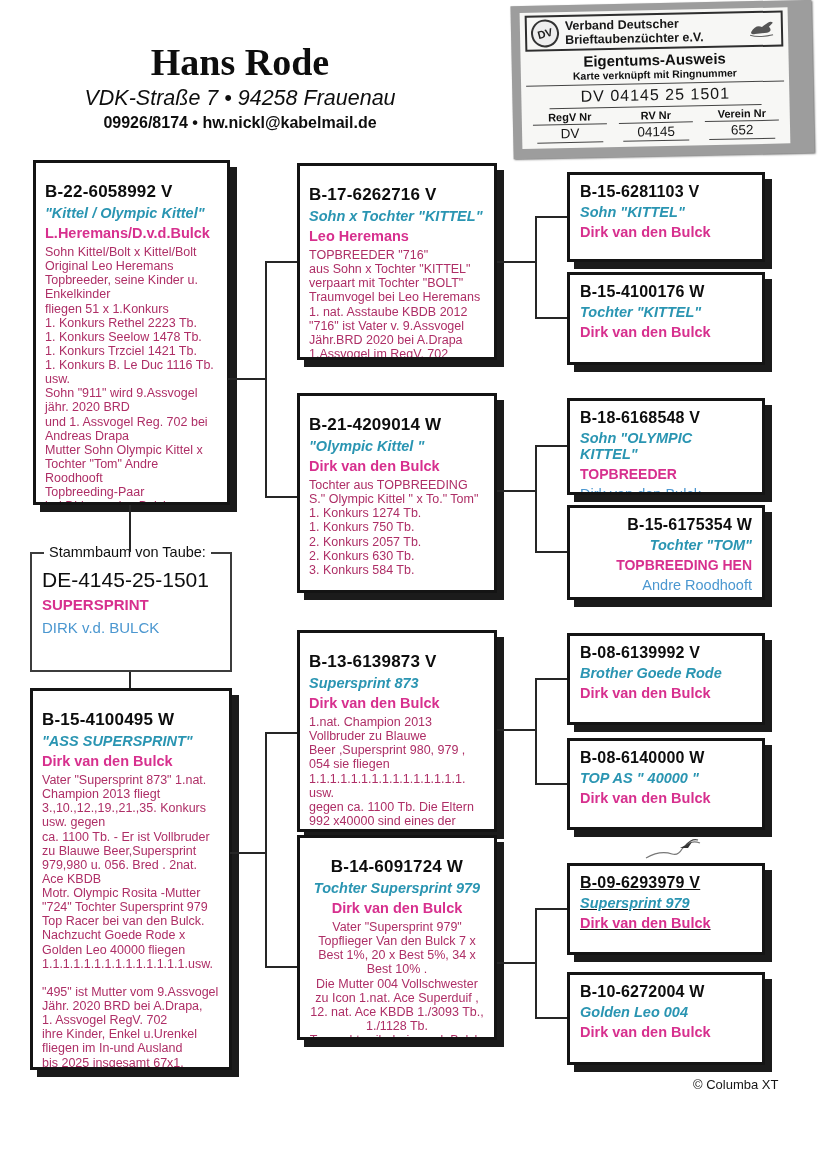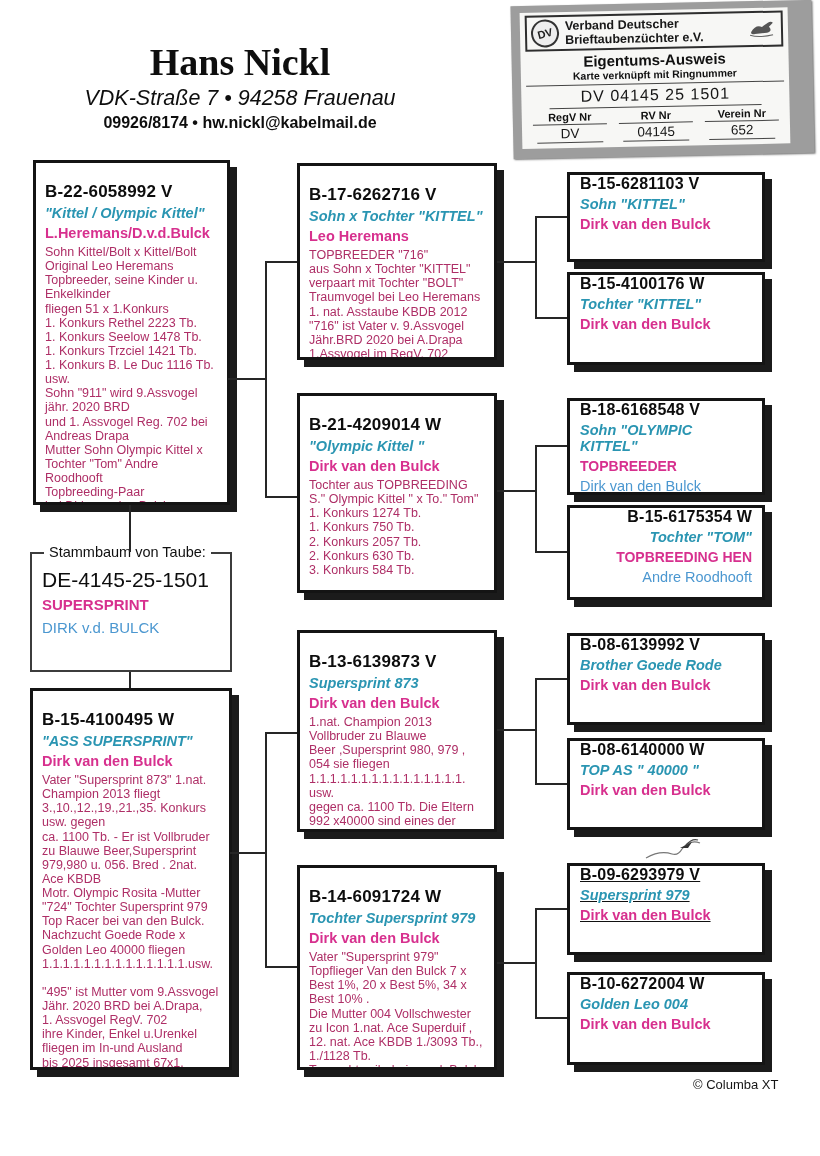--- a/index.html
+++ b/index.html
@@ -36,40 +36,40 @@
   
   .pedbox{position:absolute;box-sizing:border-box;background:#fff;border:3px solid #141414;
     box-shadow:7px 7px 0 0 #1b1b1b;padding:19px 9px;overflow:hidden;}
   .ring{font-size:17px;font-weight:bold;color:#0d0d0d;margin:0 0 3px 0;letter-spacing:0.2px;}
   .bname{font-size:14.5px;font-weight:bold;font-style:italic;color:#2a95b2;margin:0 0 4px 0;}
   .tagline{font-size:14px;font-weight:bold;color:#d7308e;margin:0 0 4px 0;}
   .breeder{font-size:14.5px;font-weight:bold;color:#d7308e;margin:0 0 4px 0;}
   .breeder.blue{color:#4b97d0;font-weight:normal;}
   .pbody{font-size:12.5px;color:#ae2e66;line-height:1.13;white-space:pre-line;}
   .g3 .ring{font-size:16px;}
-  .g3{padding:0 10px;}
+  .g3{padding:8px 10px;}
   
   .subjectbox{position:absolute;box-sizing:border-box;border:2px solid #3c3c3c;background:#fff;padding:12px 10px 6px;}
   .legend{position:absolute;top:-10px;left:12px;background:#fff;padding:0 5px;font-size:14.5px;color:#101010;}
   .subj-ring{font-size:21px;font-weight:normal;color:#0d0d0d;margin:2px 0 4px;}
   .subj-strain{font-size:16px;font-weight:bold;font-style:italic;color:#2a95b2;margin:0 0 6px;}
   .subj-tag{font-size:15px;font-weight:bold;color:#d7308e;margin:0 0 6px;}
   .subj-breeder{font-size:15px;color:#4b97d0;margin:0;}
   
   .hline,.vline{position:absolute;background:#262626;}
   .hline{height:2px;}
   .vline{width:2px;}
   
   .credit{position:absolute;left:693px;top:1077px;width:110px;font-size:13px;color:#161616;}
   .bird-sketch{position:absolute;left:640px;top:836px;}
 </style>
 </head>
 <body>
 
-<div class="owner-name">Hans Nickl</div>
+<div class="owner-name">Hans Rode</div>
 <div class="owner-address">VDK-Straße 7 • 94258 Frauenau</div>
 <div class="owner-contact">09926/8174 • hw.nickl@kabelmail.de</div>
 
 <div class="stamp">
   <div class="stamp-inner">
     <div class="stamp-head">
       <div class="dv-circle">DV</div>
       <div class="org">Verband Deutscher
 Brieftaubenzüchter e.V.</div>
       <svg width="30" height="20" viewBox="0 0 30 20">
@@ -193,21 +193,21 @@
 Vollbruder zu Blauwe
 Beer ,Supersprint 980, 979 ,
 054 sie fliegen
 1.1.1.1.1.1.1.1.1.1.1.1.1.1.1. usw.
 gegen ca. 1100 Tb. Die Eltern
 992 x40000 sind eines der
 besten Paare bei Dirk van den
 Bulck .</div>
 </div>
 
-<div class="pedbox" style="left:297px;top:865px;width:200px;height:205px;">
+<div class="pedbox" style="left:297px;top:835px;width:200px;height:205px;text-align:center;">
   <div class="ring">B-14-6091724 W</div>
   <div class="bname">Tochter Supersprint 979</div>
   <div class="breeder">Dirk van den Bulck</div>
   <div class="pbody">Vater "Supersprint 979"
 Topflieger Van den Bulck 7 x
 Best 1%, 20 x Best 5%, 34 x
 Best 10% .
 Die Mutter 004 Vollschwester
 zu Icon 1.nat. Ace Superduif ,
 12. nat. Ace KBDB 1./3093 Tb.,

